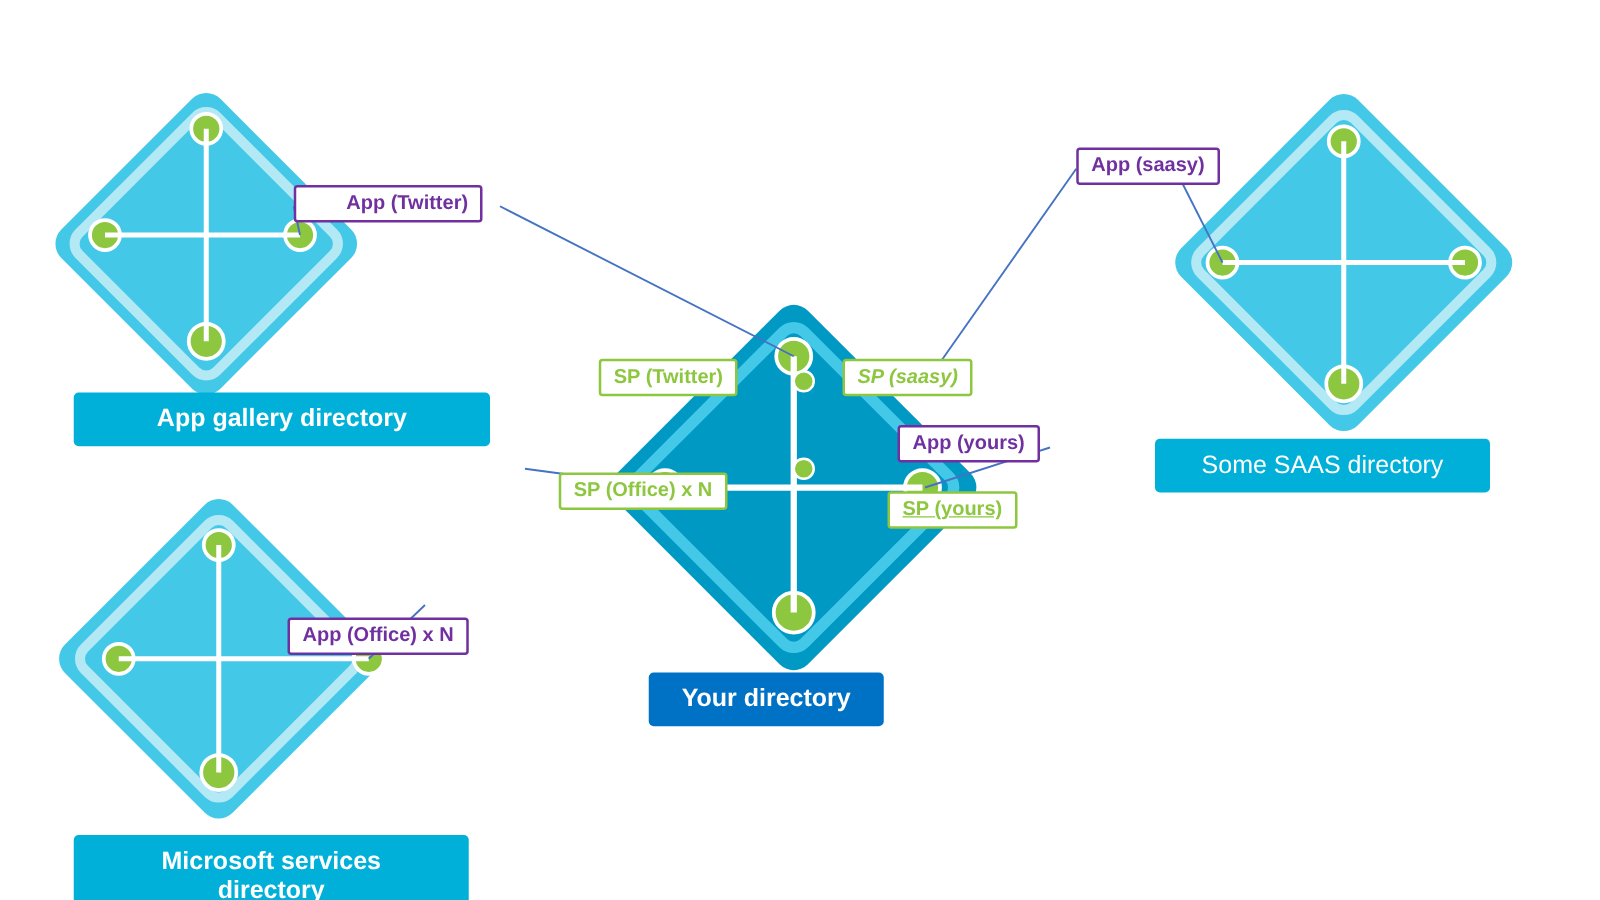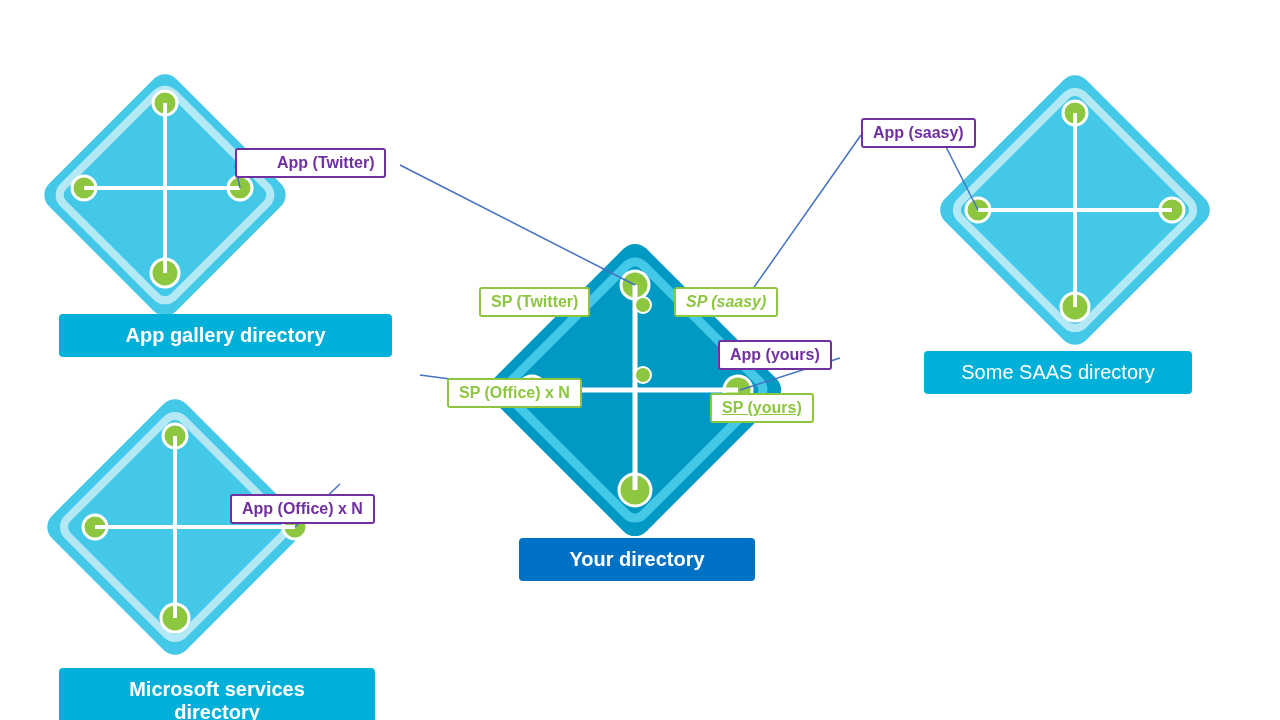--- a/index.html
+++ b/index.html
@@ -127,21 +127,21 @@
 
   <circle cx="643" cy="305" r="8" fill="#8dc63f" stroke="#fff" stroke-width="2"></circle>
   <circle cx="643" cy="375" r="8" fill="#8dc63f" stroke="#fff" stroke-width="2"></circle>
 
 </svg>
 
 <div class="directory-label label-blue" style="position:absolute; left:59px; top:306px; width:333px; font-size:20px; font-weight:700; padding:10px 36px;">App gallery directory</div>
 
 <div class="directory-label label-blue" style="position:absolute; left:59px; top:660px; width:316px; font-size:20px; font-weight:700; padding:10px 26px;">Microsoft services directory</div>
 
-<div class="directory-label label-dark" style="position:absolute; left:519px; top:530px; width:236px; font-size:20px; font-weight:700; padding:10px 18px;">Your directory</div>
+<div class="directory-label label-dark" style="position:absolute; left:519px; top:530px; width:188px; font-size:20px; font-weight:700; padding:10px 18px;">Your directory</div>
 
 <div class="directory-label label-blue" style="position:absolute; left:924px; top:343px; width:268px; font-size:20px; font-weight:400; padding:10px 20px;">Some SAAS directory</div>
 
 <div class="callout callout-purple" style="position:absolute; left:235px; top:148px;padding-left:40px;">App (Twitter)</div>
 
 <div class="callout callout-purple" style="position:absolute; left:230px; top:467px;margin-top:27px;">App (Office) x N</div>
 
 <div class="callout callout-purple" style="position:absolute; left:861px; top:118px;">App (saasy)</div>
 
 <div class="callout callout-purple" style="position:absolute; left:672px; top:340px;margin-left:46px;">App (yours)</div>

